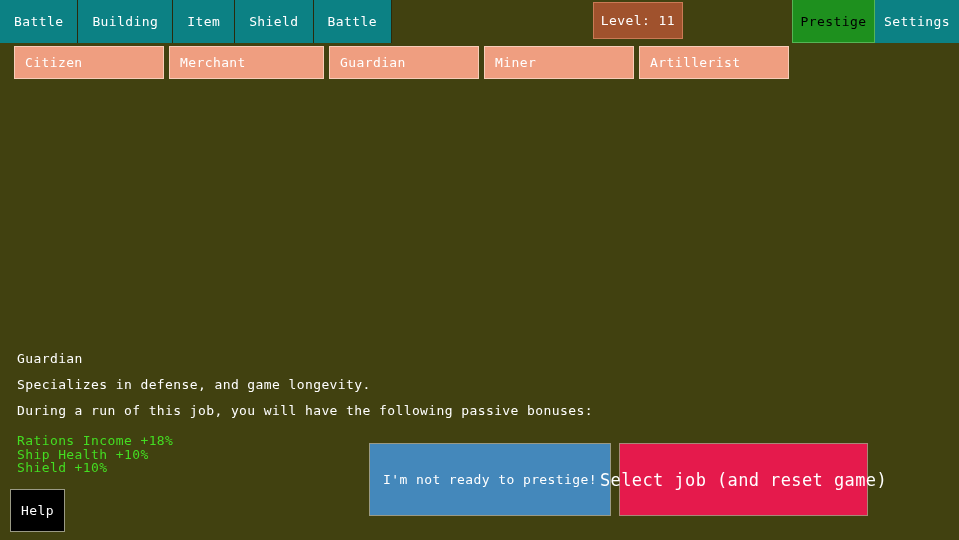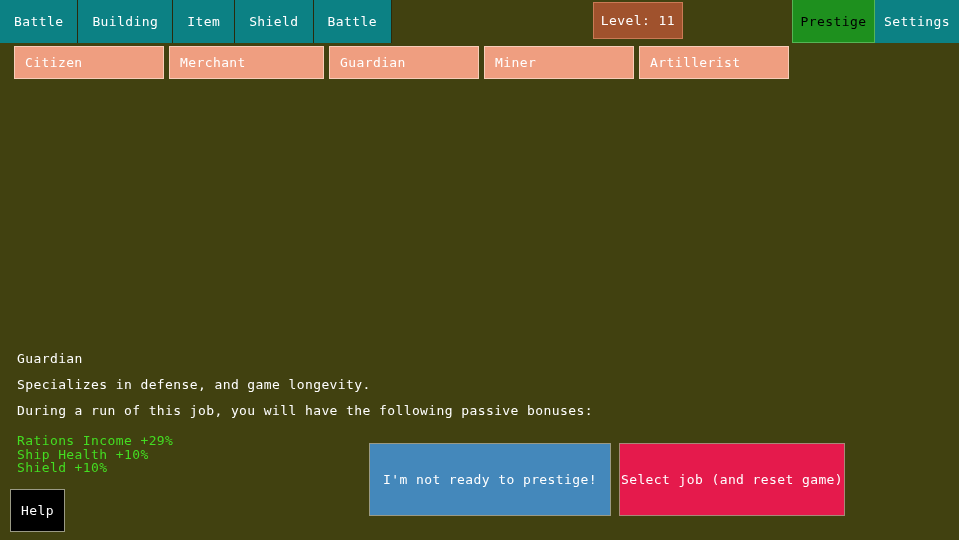--- a/index.html
+++ b/index.html
@@ -198,27 +198,27 @@
     align-items: center;
     justify-content: center;
     cursor: pointer;
     white-space: nowrap;
   }
 
   #select-job-button {
     position: absolute;
     left: 619px;
     top: 443px;
-    width: 226px;
+    width: 249px;
     height: 73px;
     background: #e51a4c;
     border: 1px solid #a88878;
     color: #ffffff;
     font-family: inherit;
-    font-size: 13px;
+    font-size: 17px;
     letter-spacing: 0.4px;
     display: flex;
     align-items: center;
     justify-content: center;
     cursor: pointer;
     white-space: nowrap;
   }
 
   
   #help-button {
@@ -266,21 +266,21 @@
   <button class="job-tab w3">Guardian</button>
   <button class="job-tab w4">Miner</button>
   <button class="job-tab w5">Artillerist</button>
 </div>
 
 <div id="job-detail">
   <div class="job-title">Guardian</div>
   <div class="job-desc">Specializes in defense, and game longevity.</div>
   <div class="job-bonus-intro">During a run of this job, you will have the following passive bonuses:</div>
   <ul id="bonus-list">
-    <li>Rations Income +29%</li>
+    <li>Rations Income +18%</li>
     <li>Ship Health +10%</li>
     <li>Shield +10%</li>
   </ul>
 </div>
 
 <button id="not-ready-button">I'm not ready to prestige!</button>
 
 <button id="select-job-button">Select job (and reset game)</button>
 
 <button id="help-button">Help</button>

